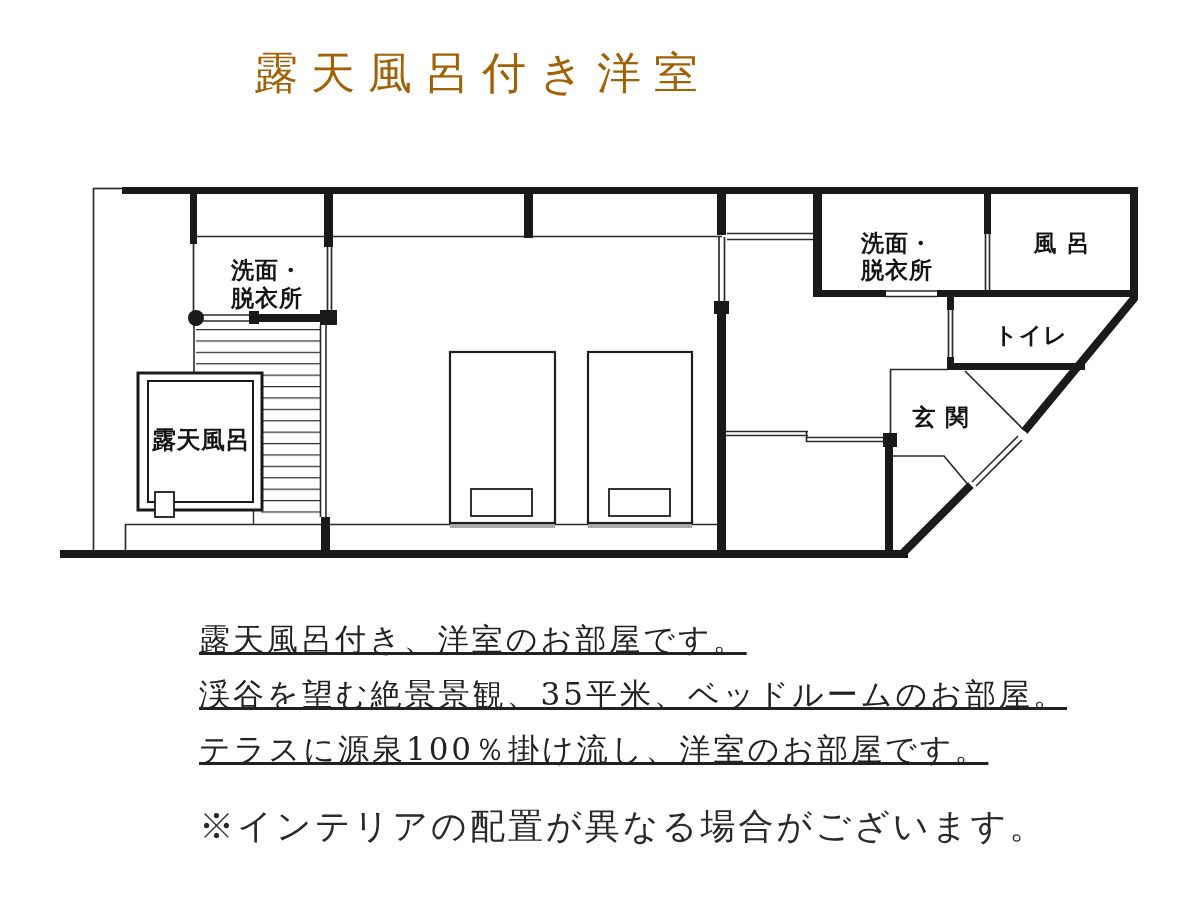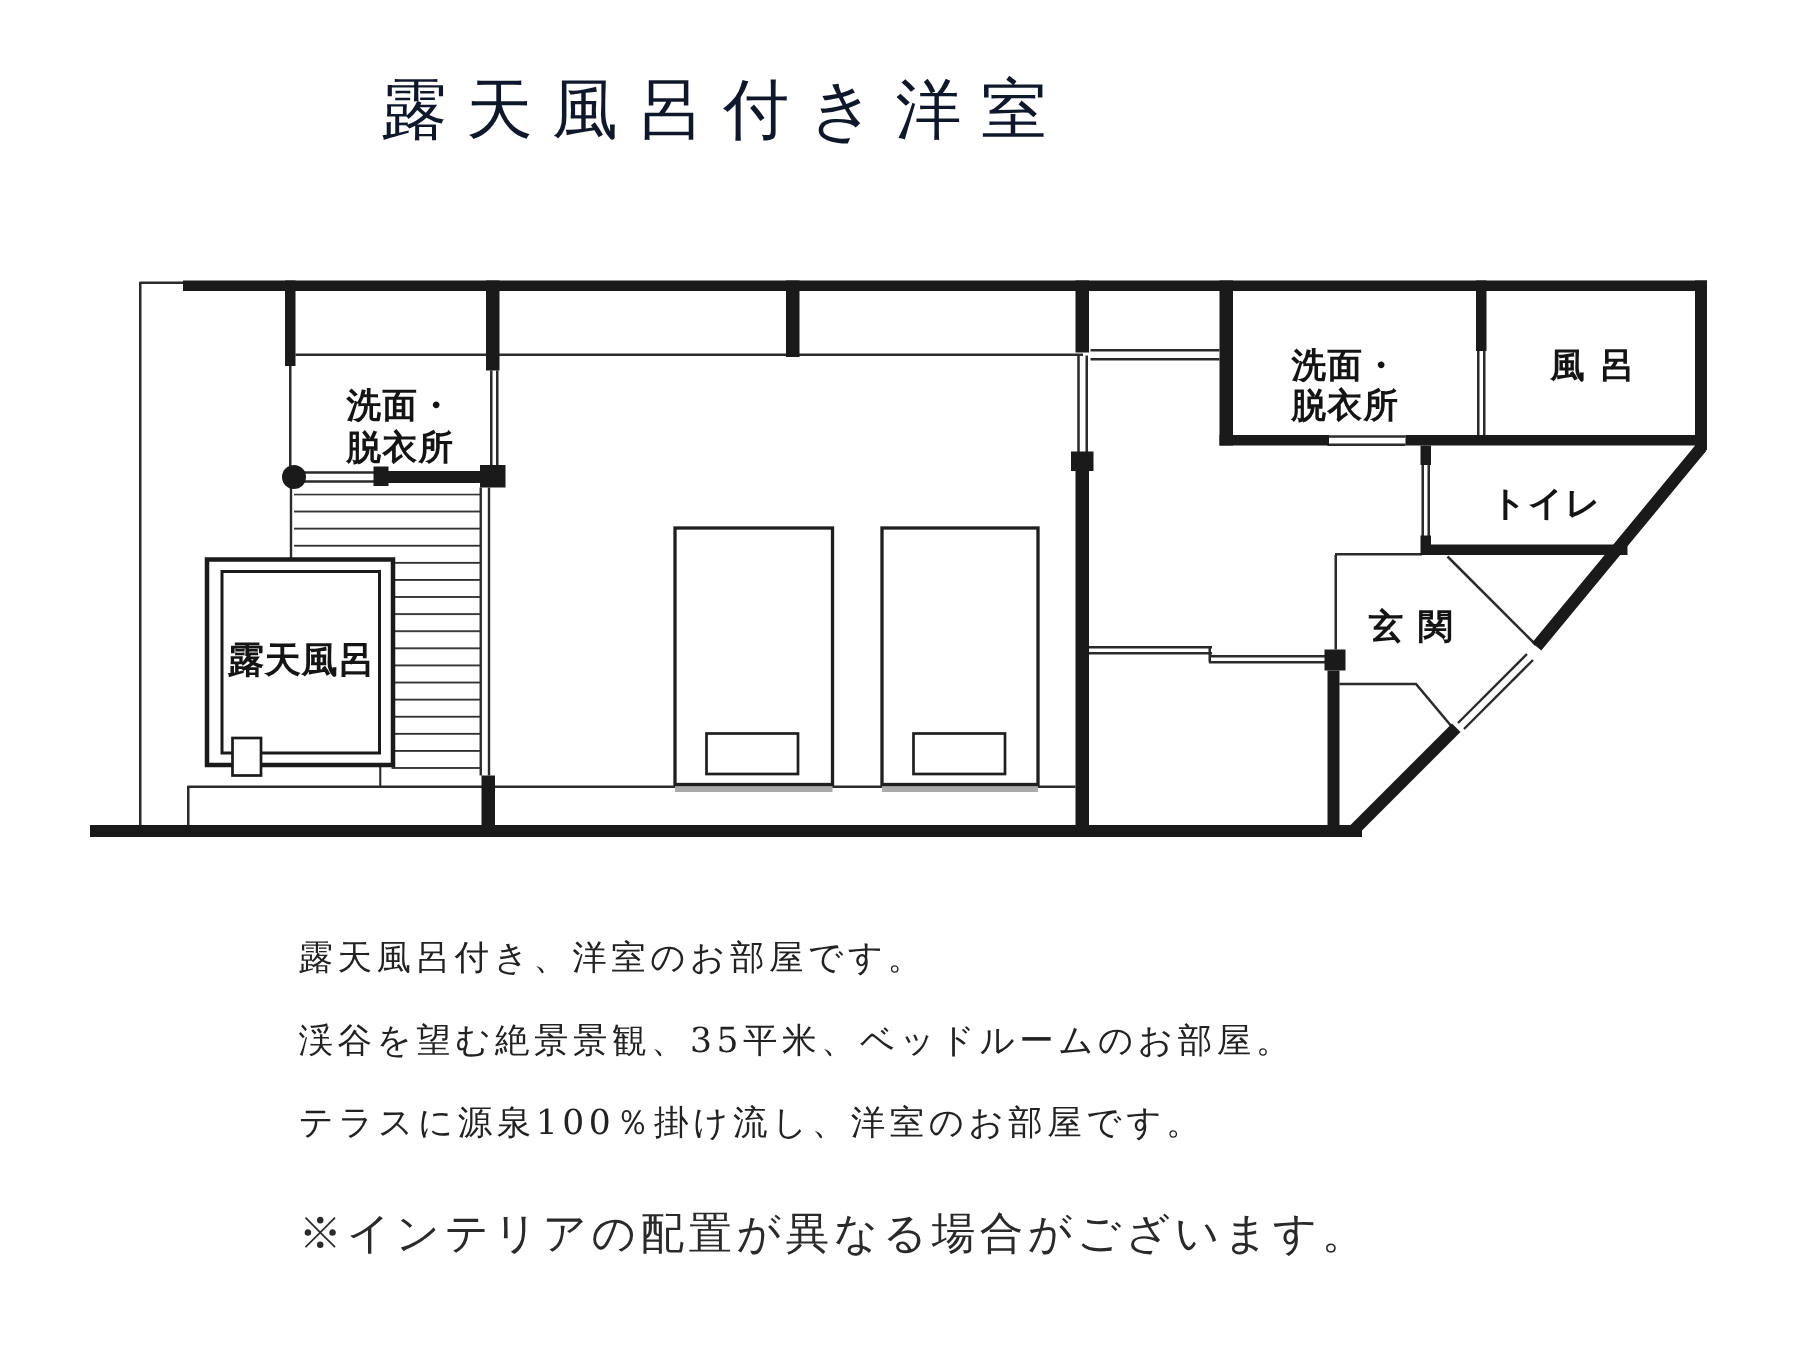--- a/index.html
+++ b/index.html
@@ -1,24 +1,24 @@
 <!DOCTYPE html>
 <html><head>
 <meta charset="utf-8">
 <style>
   html,body{margin:0;padding:0;background:#ffffff;width:1200px;height:900px;overflow:hidden;}
   .page{position:relative;width:1200px;height:900px;background:#fff;
         font-family:"DejaVu Serif","Liberation Serif",serif;color:#1c1c1c;}
   .title{position:absolute;top:44px;left:0;width:952px;text-align:center;
          font-size:44px;font-weight:500;letter-spacing:13px;padding-left:13px;
-         box-sizing:border-box;color:#0f172a;white-space:nowrap;}
+         box-sizing:border-box;color:#a16207;white-space:nowrap;}
   .plan-svg{position:absolute;top:0;left:0;}
-  .desc{position:absolute;left:199px;top:612px;font-size:23px;line-height:55px;
-        letter-spacing:3px;color:#222;white-space:nowrap;}
-  .note{position:absolute;left:199px;top:803px;font-size:29px;letter-spacing:3px;
+  .desc{position:absolute;left:199px;top:612px;font-size:31px;line-height:55px;
+        letter-spacing:3px;color:#222;white-space:nowrap;text-decoration:underline;}
+  .note{position:absolute;left:199px;top:803px;font-size:35px;letter-spacing:3px;
         color:#2a2a2a;white-space:nowrap;}
   svg text{font-family:"DejaVu Serif","Liberation Serif",serif;font-weight:bold;fill:#141414;}
 </style>
 </head>
 <body>
 
 <div class="page">
 
   <div class="title">露天風呂付き洋室</div>
 

